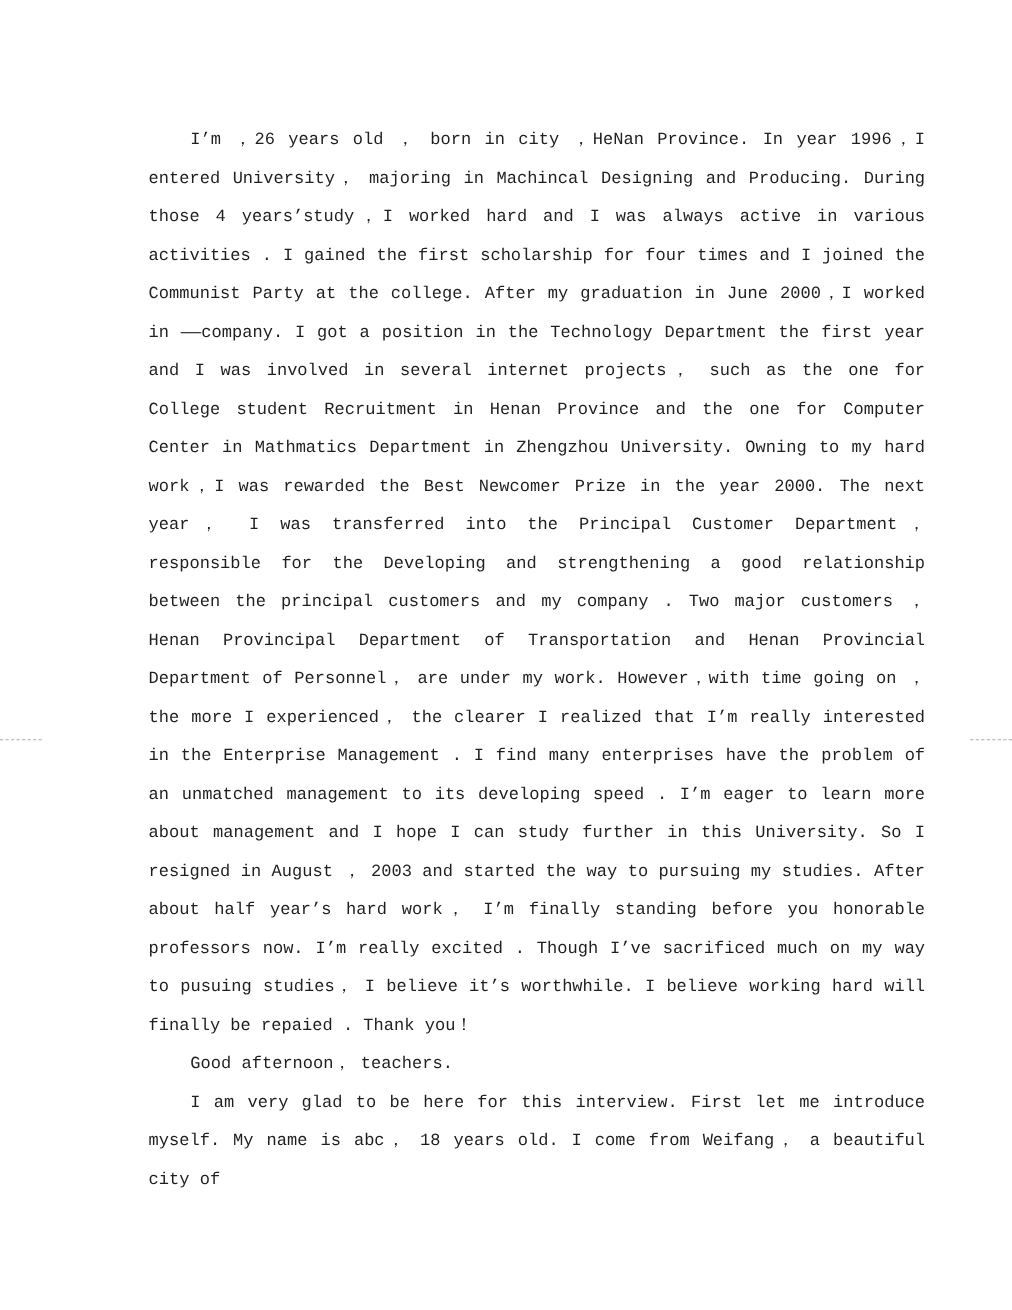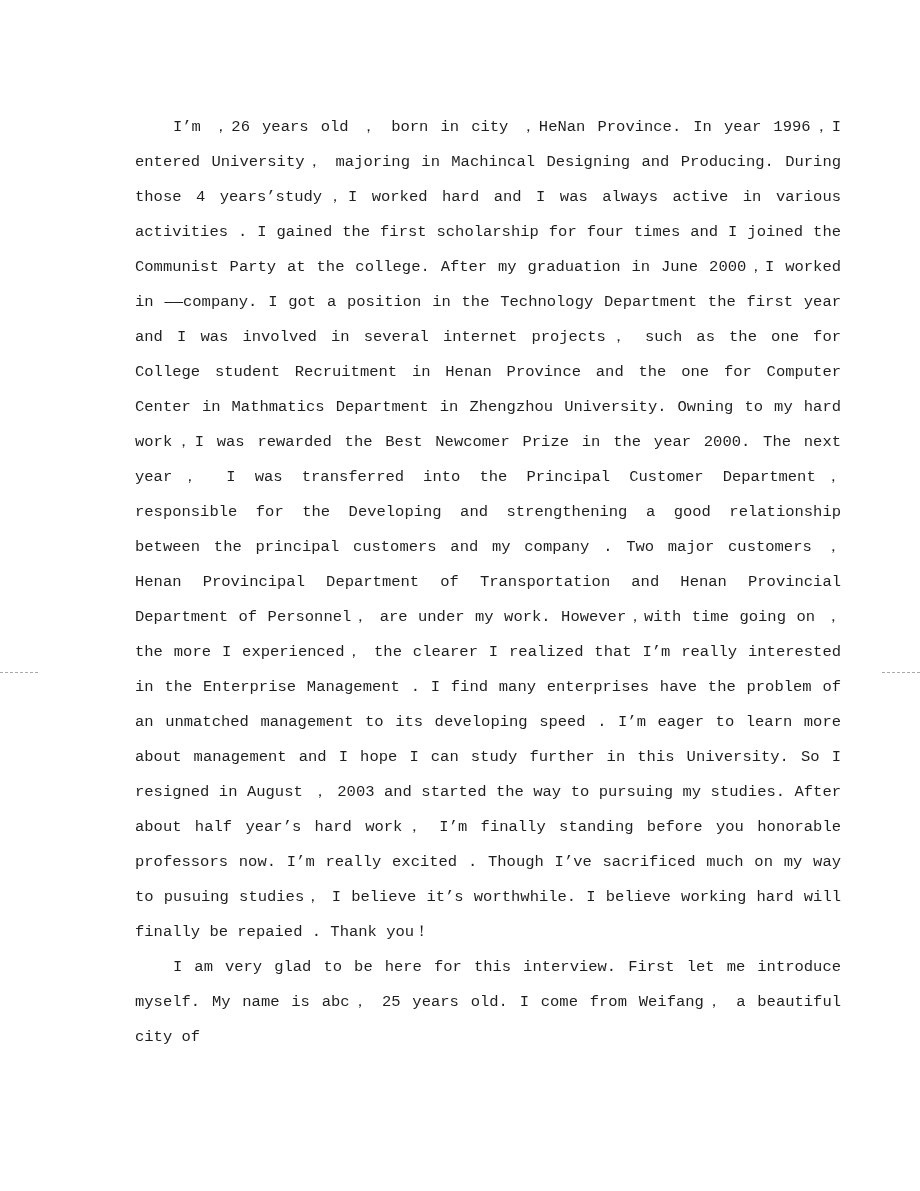--- a/index.html
+++ b/index.html
@@ -45,16 +45,17 @@
 </head>
 <body>
 
 <div class="page">
 
   <div class="fold-mark left"></div>
   <div class="fold-mark right"></div>
 
   <div class="content">
     <p>I’m ，26 years old ， born in city ，HeNan Province. In year 1996，I entered University， majoring in Machincal Designing and Producing. During those 4 years’study，I worked hard and I was always active in various activities . I gained the first scholarship for four times and I joined the Communist Party at the college. After my graduation in June 2000，I worked in ——company. I got a position in the Technology Department the first year and I was involved in several internet projects， such as the one for College student Recruitment in Henan Province and the one for Computer Center in Mathmatics Department in Zhengzhou University. Owning to my hard work，I was rewarded the Best Newcomer Prize in the year 2000. The next year， I was transferred into the Principal Customer Department， responsible for the Developing and strengthening a good relationship between the principal customers and my company . Two major customers ， Henan Provincipal Department of Transportation and Henan Provincial Department of Personnel， are under my work. However，with time going on ，the more I experienced， the clearer I realized that I’m really interested in the Enterprise Management . I find many enterprises have the problem of an unmatched management to its developing speed . I’m eager to learn more about management and I hope I can study further in this University. So I resigned in August ， 2003 and started the way to pursuing my studies. After about half year’s hard work， I’m finally standing before you honorable professors now. I’m really excited . Though I’ve sacrificed much on my way to pusuing studies， I believe it’s worthwhile. I believe working hard will finally be repaied . Thank you！</p>
-    <p>I am very glad to be here for this interview. First let me introduce myself. My name is abc， 25 years old. I come from Weifang， a beautiful city of</p>
+    <p>Good afternoon， teachers.</p>
+    <p>I am very glad to be here for this interview. First let me introduce myself. My name is abc， 18 years old. I come from Weifang， a beautiful city of</p>
   </div>
 
 </div>
 
 </body></html>

